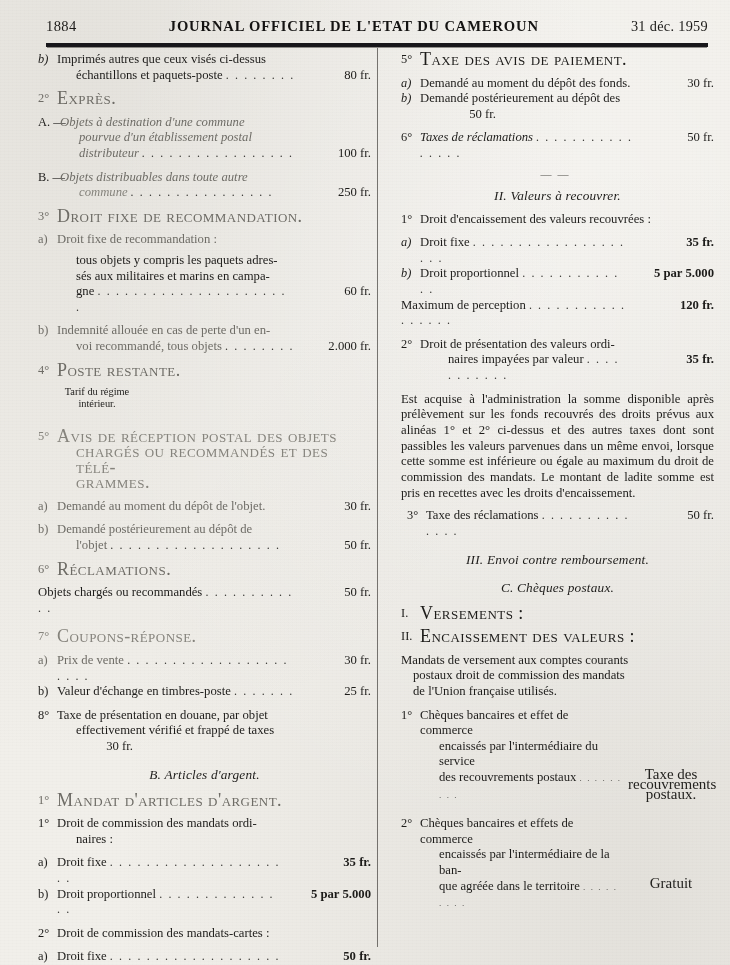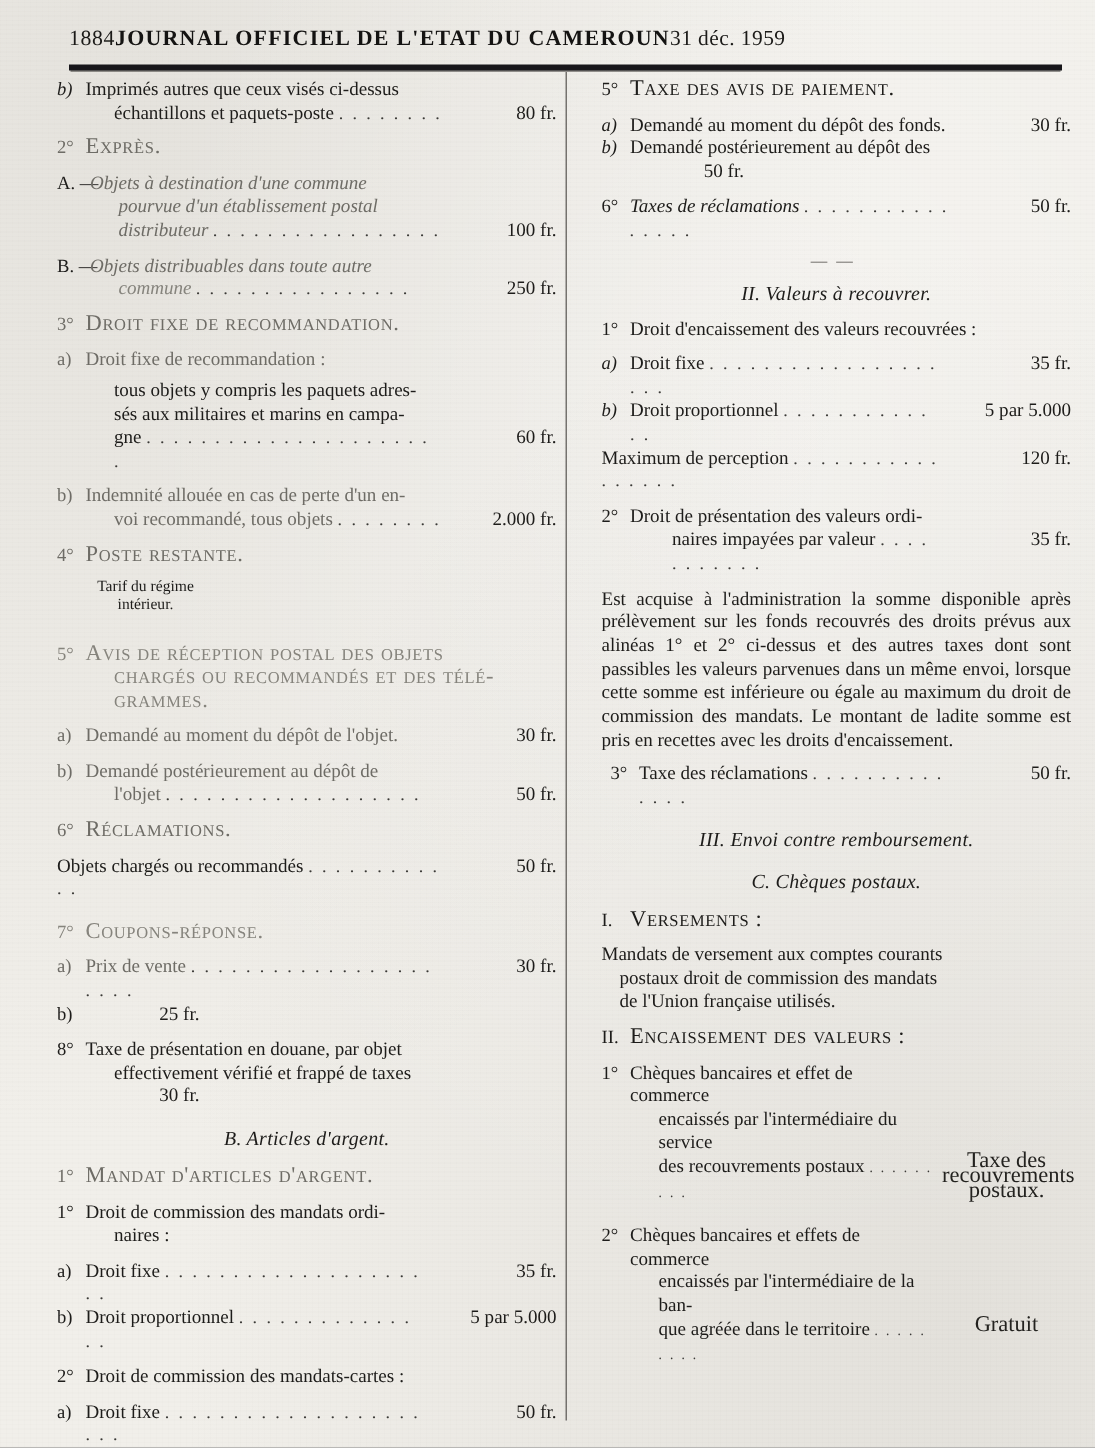--- a/index.html
+++ b/index.html
@@ -36,21 +36,21 @@
 
   
   .masthead {
     position: absolute;
     top: 18px;
     left: 46px;
     right: 22px;
     height: 24px;
     display: flex;
     align-items: baseline;
-    justify-content: flex-start;
+    justify-content: space-between;
   }
   .folio {
     font-size: 14.5px;
     letter-spacing: .4px;
     color: #1b1a18;
   }
   .masthead-title {
     font-size: 14.6px;
     font-weight: bold;
     letter-spacing: .85px;
@@ -117,21 +117,21 @@
     min-width: 0;
   }
   .price {
     flex: 0 0 auto;
     text-align: right;
     font-size: 12.7px;
     white-space: nowrap;
     padding-left: 6px;
   }
   .price.w1 { width: 70px; }
-  .price.w2 { width: 82px; }
+  .price.w2 { width: 82px; font-weight: bold; }
 
   
   .lead {
     letter-spacing: 1.6px;
     font-size: 12px;
     color: #3a3936;
   }
 
   
   .para {
@@ -139,21 +139,21 @@
     line-height: 15.7px;
     text-align: justify;
     margin-bottom: 7px;
   }
   .para.indent { text-indent: 15px; }
 
   
   .smallcaps {
     font-variant: small-caps;
     letter-spacing: .45px;
-    font-size: 15px;
+    font-size: 18px;
     line-height: 15.6px;
   }
   .faded { color: #6e6c66; }
   .faded-more { color: #86847d; }
 
   
   .sec-head {
     text-align: center;
     font-style: italic;
     font-size: 13.3px;
@@ -386,20 +386,21 @@
       </div>
 
       <div class="blk">
         <div class="row">
           <div class="marker faded">a)</div>
           <div class="body-text faded"><span>Prix de vente</span> <span class="lead">. . . . . . . . . . . . . . . . . . . . . .</span></div>
           <div class="price w1">30 fr.</div>
         </div>
         <div class="row">
           <div class="marker">b)</div>
+          <div class="body-text"><span>Valeur d'échange en timbres-poste</span> <span class="lead">. . . . . . .</span></div>
           <div class="price w1">25 fr.</div>
         </div>
       </div>
 
       <div class="blk">
         <div class="row">
           <div class="marker">8°</div>
           <div class="body-text">Taxe de présentation en douane, par objet</div>
           <div class="price w1"></div>
         </div>
@@ -560,37 +561,37 @@
 
       <div class="blk">
         <div class="row">
           <div class="marker">I.</div>
           <div class="body-text smallcaps">Versements :</div>
         </div>
       </div>
 
       <div class="blk">
         <div class="row">
-          <div class="marker"></div>
-          <div class="body-text" style="margin-left:-19px">Mandats de versement aux comptes courants</div>
-        </div>
-        <div class="row">
-          <div class="marker"></div>
-          <div class="body-text" style="margin-left:-19px;padding-left:12px">postaux droit de commission des mandats</div>
-        </div>
-        <div class="row">
-          <div class="marker"></div>
-          <div class="body-text" style="margin-left:-19px;padding-left:12px">de l'Union française utilisés.</div>
-        </div>
-      </div>
-
-      <div class="blk">
-        <div class="row">
           <div class="marker">II.</div>
           <div class="body-text smallcaps">Encaissement des valeurs :</div>
+        </div>
+      </div>
+
+      <div class="blk">
+        <div class="row">
+          <div class="marker"></div>
+          <div class="body-text" style="margin-left:-19px">Mandats de versement aux comptes courants</div>
+        </div>
+        <div class="row">
+          <div class="marker"></div>
+          <div class="body-text" style="margin-left:-19px;padding-left:12px">postaux droit de commission des mandats</div>
+        </div>
+        <div class="row">
+          <div class="marker"></div>
+          <div class="body-text" style="margin-left:-19px;padding-left:12px">de l'Union française utilisés.</div>
         </div>
       </div>
 
       <div class="blk">
         <div class="row">
           <div class="marker">1°</div>
           <div class="body-text">Chèques bancaires et effet de commerce</div>
           <div class="note"></div>
         </div>
         <div class="row">

